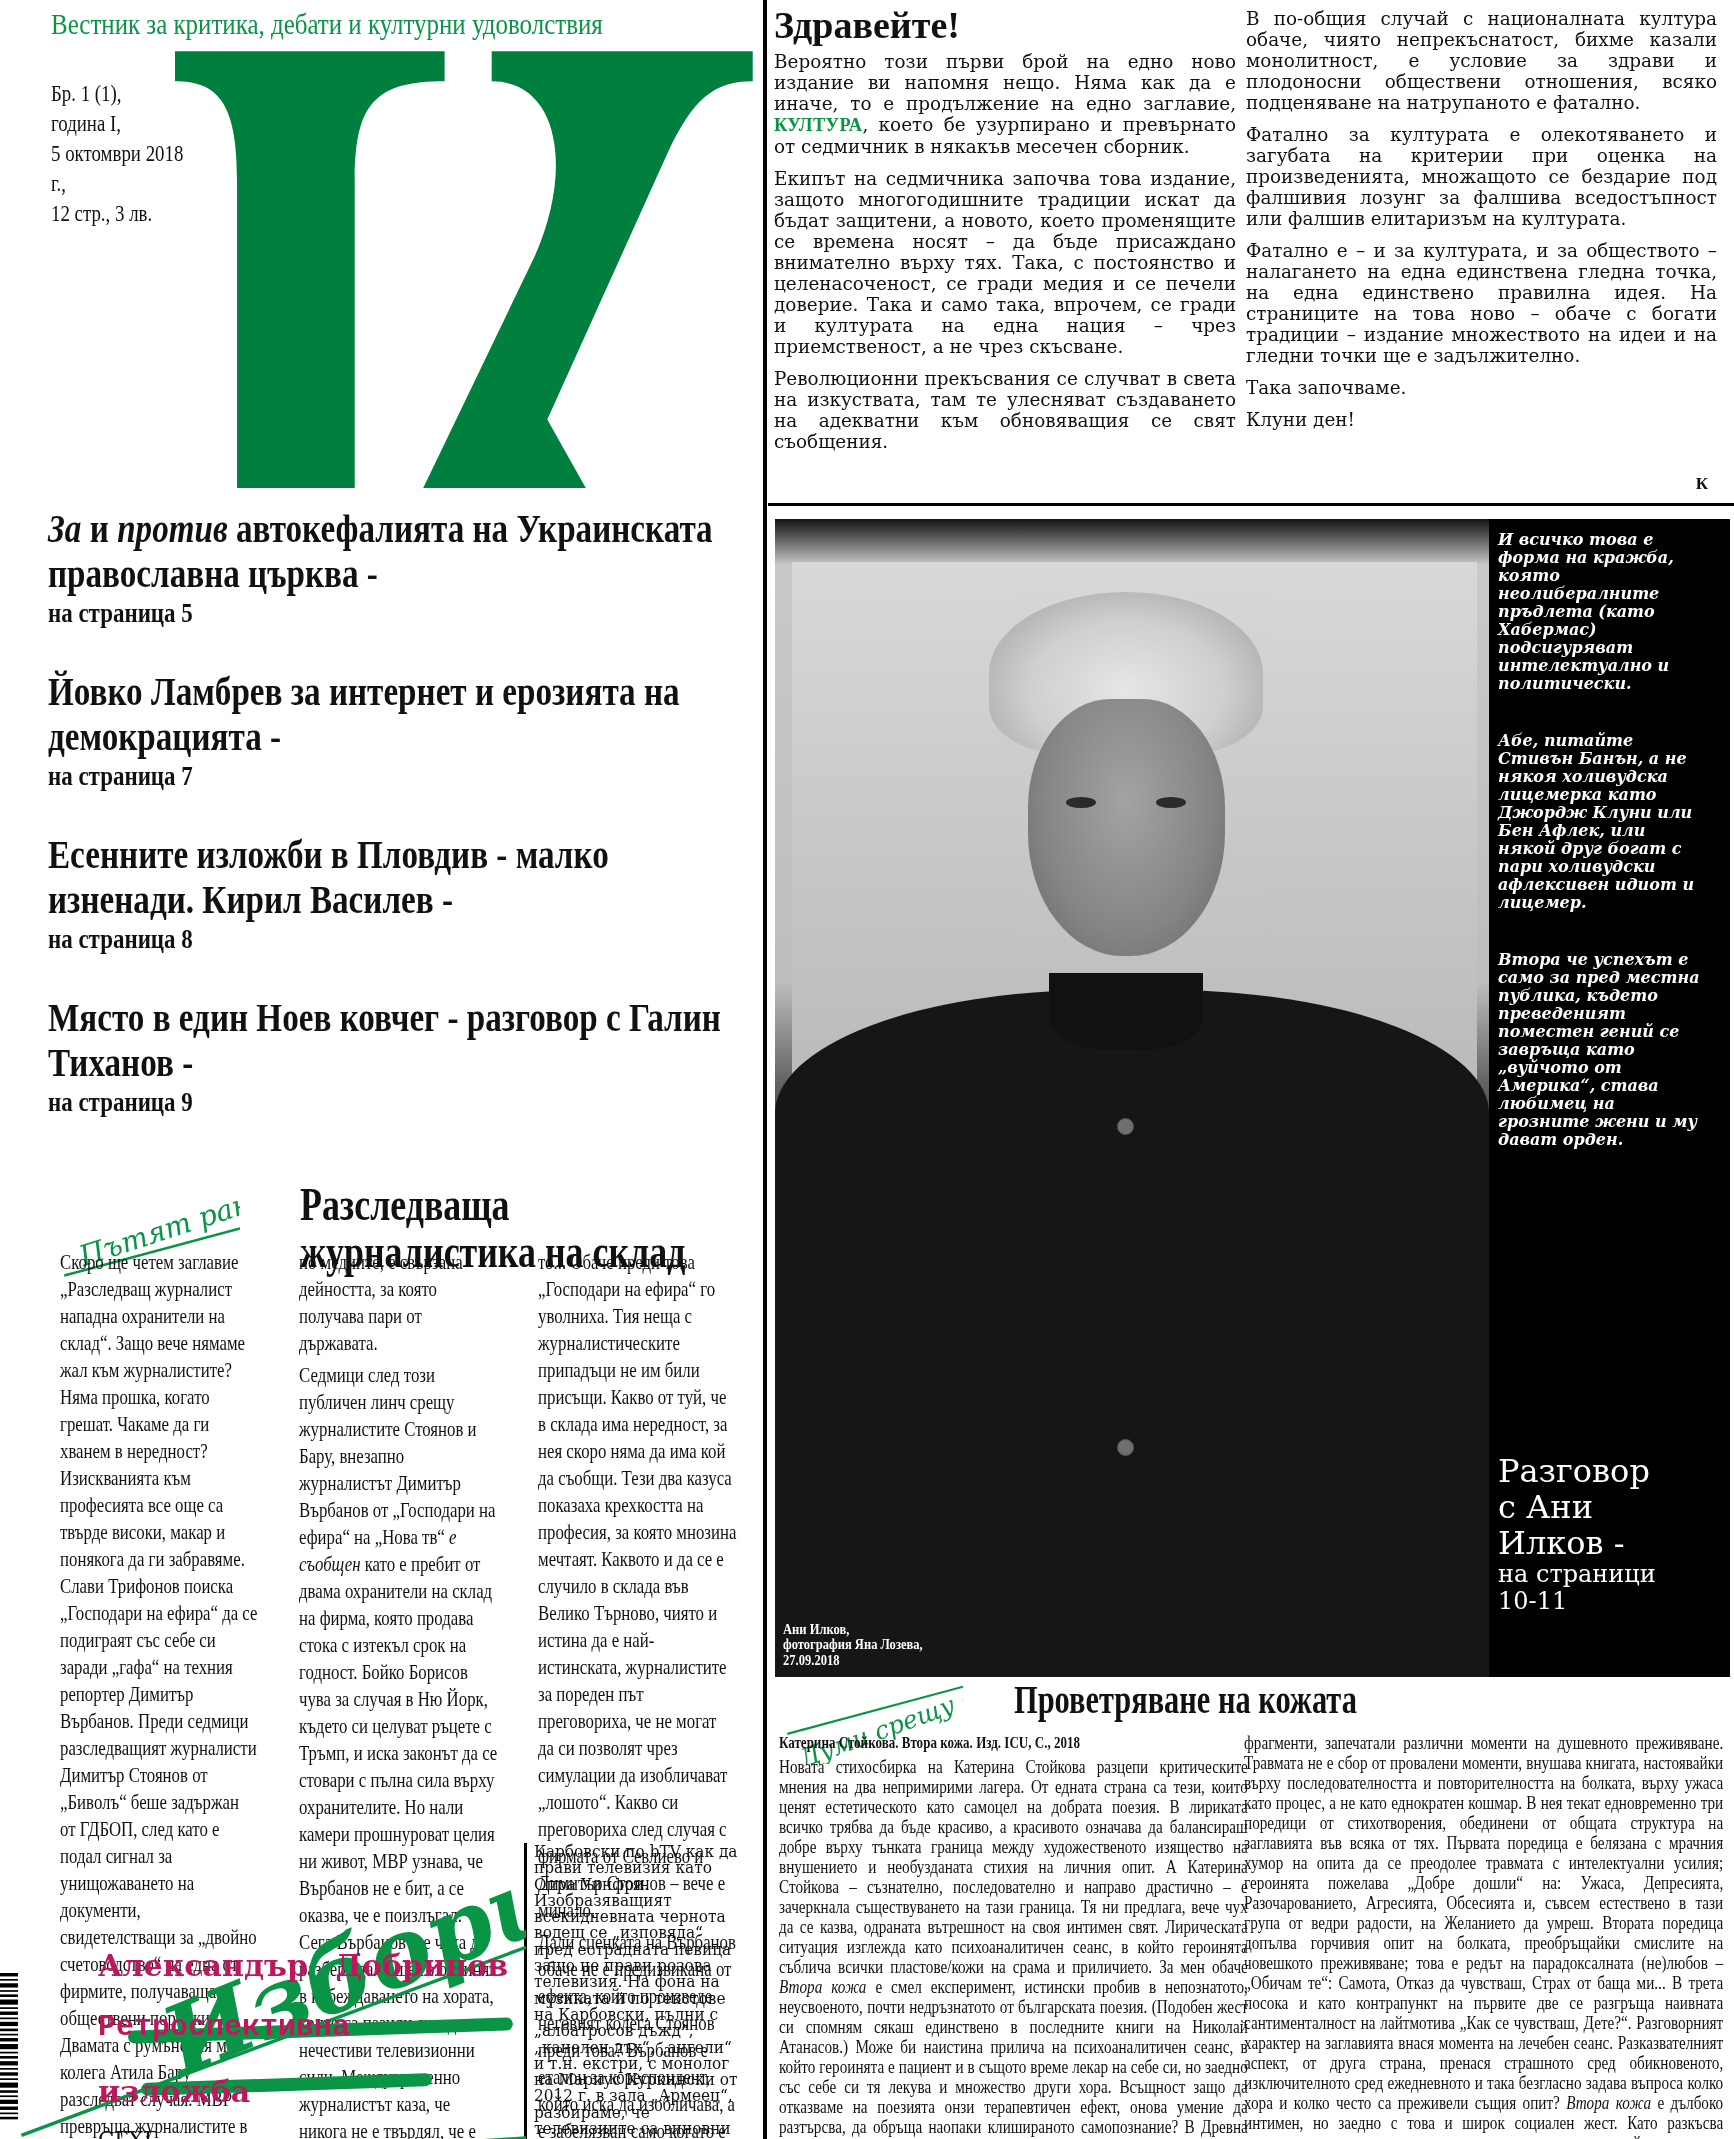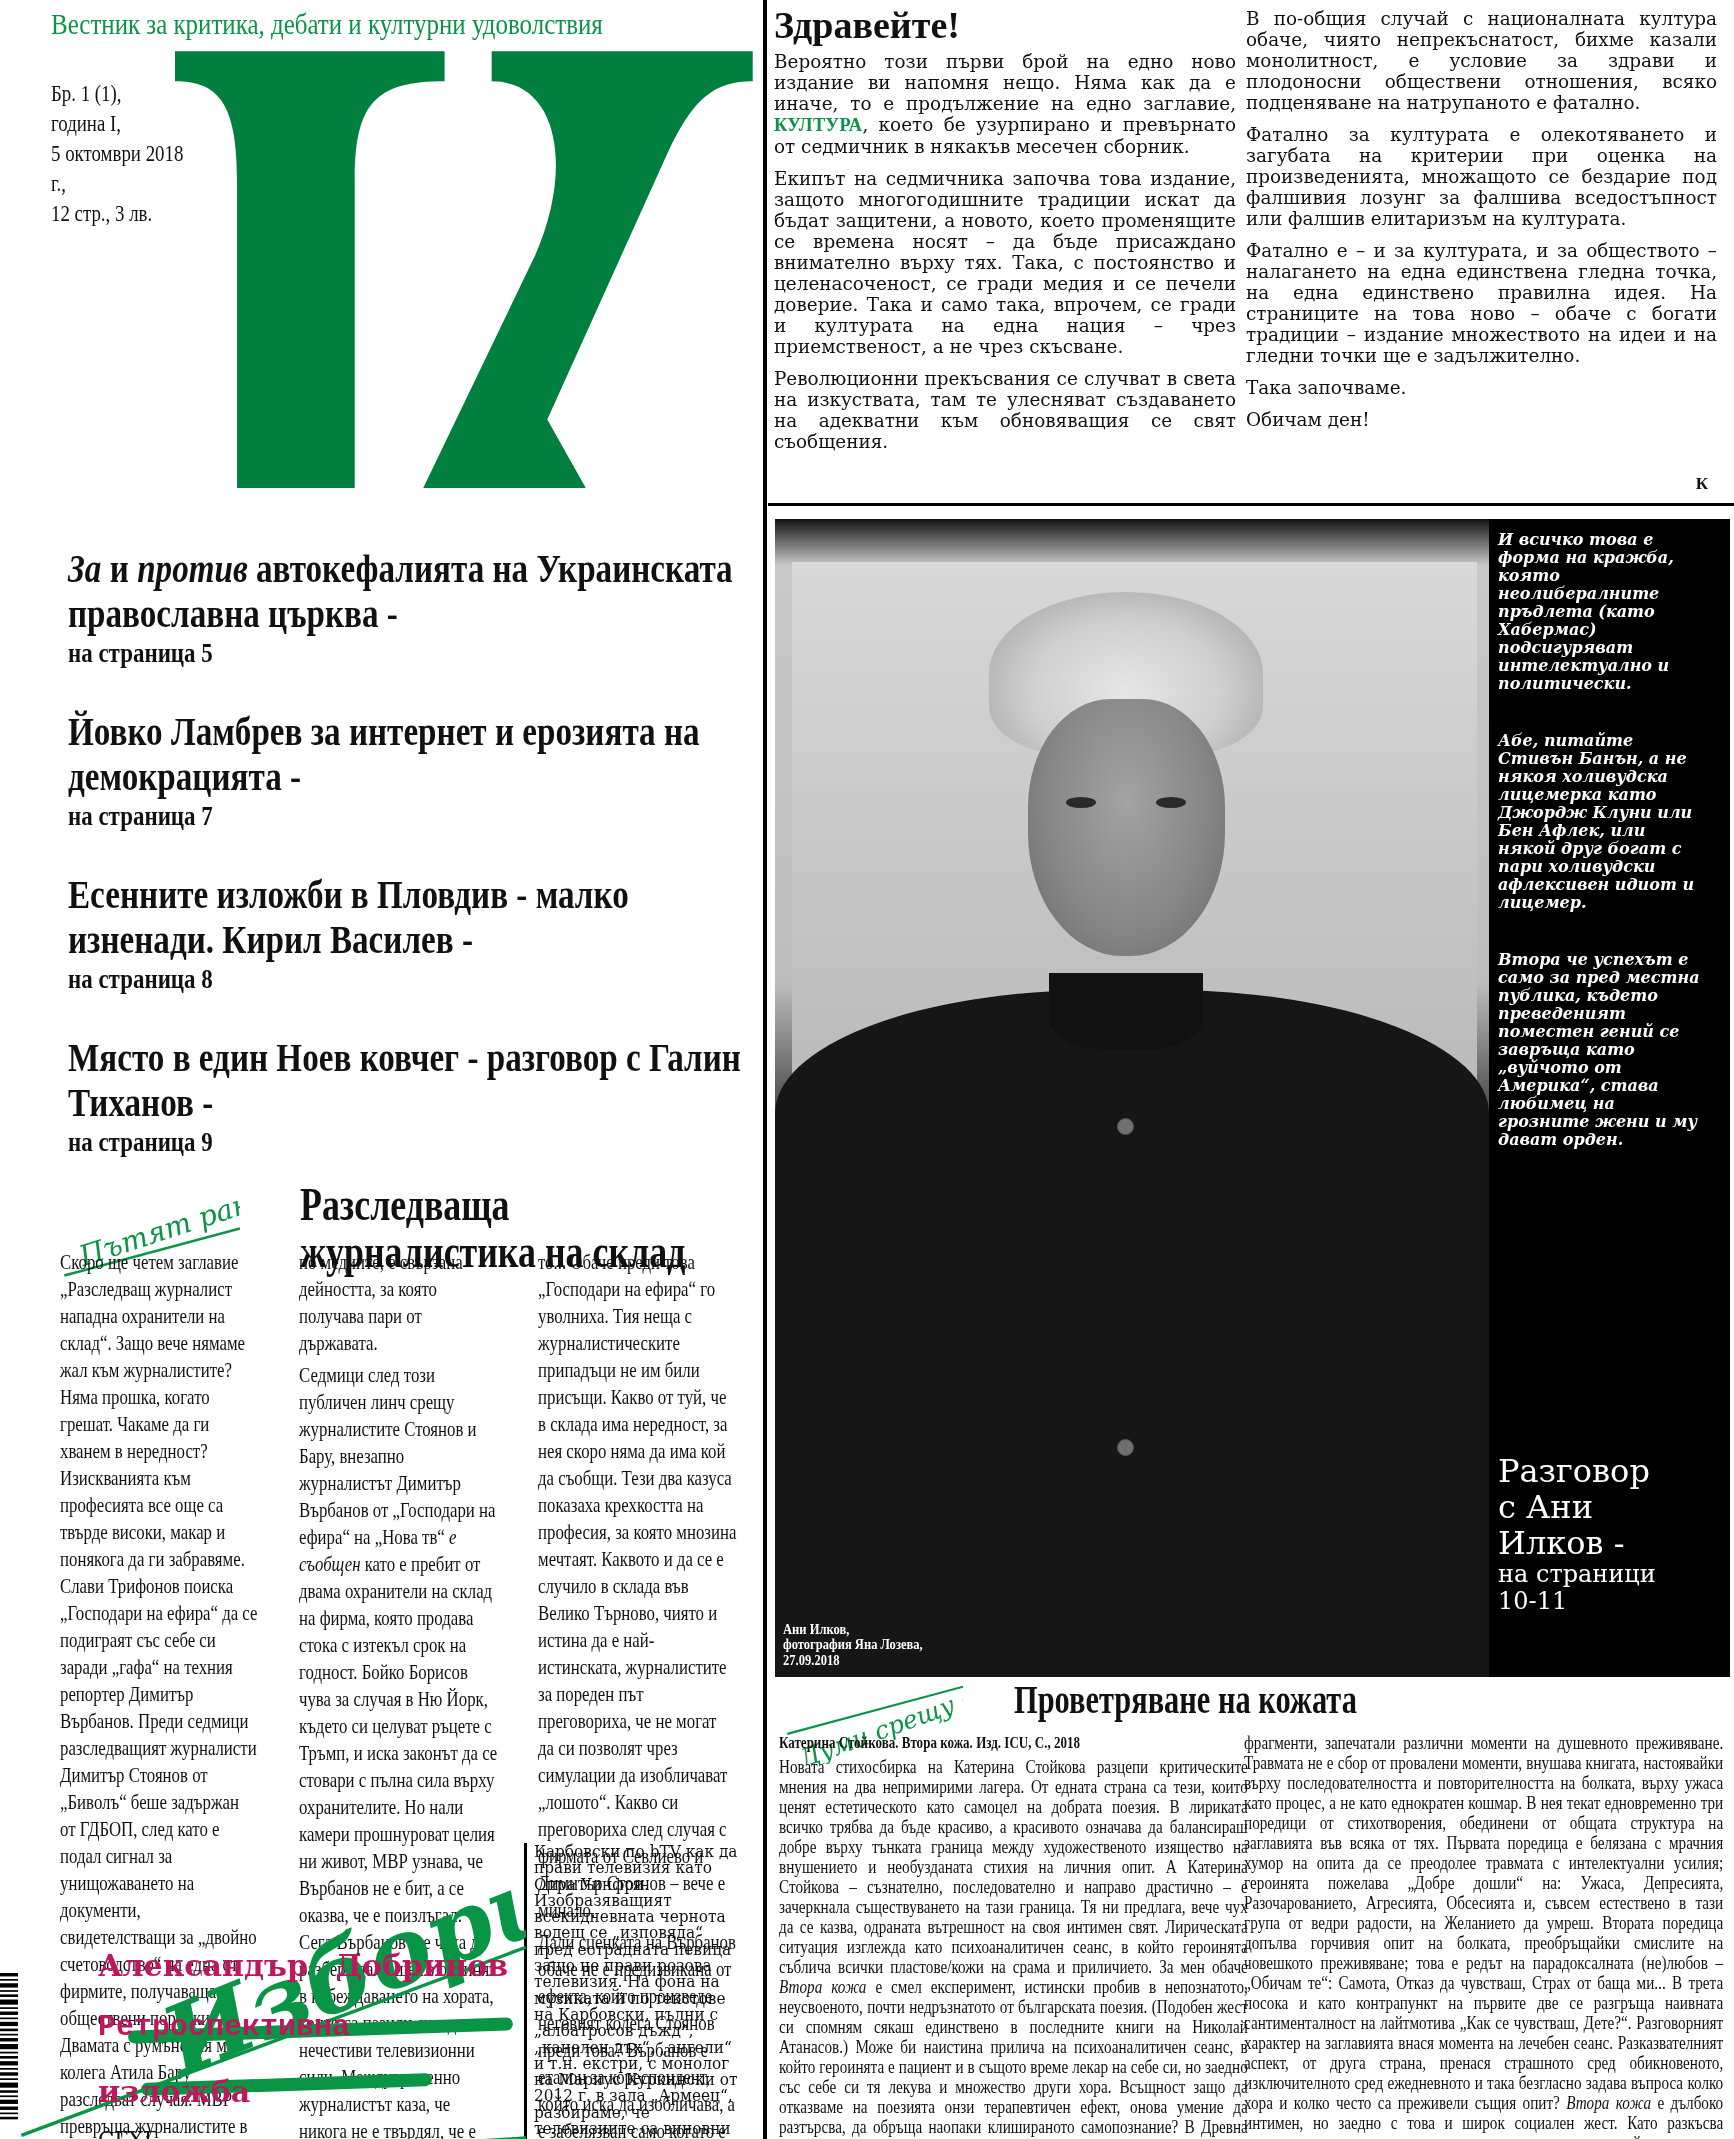--- a/index.html
+++ b/index.html
@@ -12,21 +12,21 @@
   .issue { left:51px; top:79px; width:163px; font-family:"Liberation Serif",serif; font-size:23px; line-height:30px; transform:scaleX(0.82); transform-origin:left top; }
   .vdiv { left:763px; top:0; width:3.9px; height:2379px; background:#000; }
   .hdiv { left:768px; top:503px; width:966px; height:2.6px; background:#000; }
   .col-text { font-family:"DejaVu Serif",serif; font-size:18.4px; line-height:21px; text-align:justify; }
   .col-text p { margin:0 0 11px 0; }
   .greet-title { left:774px; top:3.4px; font-family:"Liberation Serif",serif; font-weight:bold; font-size:38px; }
   .greet-body { left:774px; top:51px; width:462px; }
   .greet-right { left:1246px; top:7.7px; width:471px; }
   .kult { color:#0a9446; font-weight:bold; font-family:"Liberation Serif",serif; letter-spacing:0.4px; }
   .sig-k { right:26px; top:474px; font-family:"Liberation Serif",serif; font-weight:bold; font-size:17px; }
-  .headlines { left:68px; top:506px; width:702px;margin-top:40px; }
+  .headlines { left:48px; top:506px; width:702px; }
   .hl { margin-bottom:39px; font-family:"Liberation Serif",serif; font-weight:bold; transform:scaleX(0.85); transform-origin:left top; width:813px; }
   .hl .t { font-size:39px; line-height:45px; }
   .hl .p { font-size:27px; line-height:34px; }
   .hl em { font-style:italic; }
   .photo { left:775px; top:519px; width:714px; height:1158px; overflow:hidden;
            background: radial-gradient(ellipse 38% 22% at 48% 24%, #cfcfcf 0%, #9a9a9a 40%, transparent 70%),
                        radial-gradient(ellipse 70% 40% at 50% 90%, #1c1c1c 0%, #151515 60%, transparent 100%),
                        linear-gradient(180deg,#121212 0%, #c9c9c9 4%, #bdbdbd 40%, #222 55%, #151515 100%); }
   .photo .frame { position:absolute; left:17px; top:43px; width:685px; height:556px; background:linear-gradient(180deg,#d8d8d8,#b8b8b8); }
   .photo .shirt { position:absolute; left:0; top:471px; width:714px; height:687px; background:#161616;
@@ -96,21 +96,21 @@
 <div class="abs col-text greet-body">
   <p><span>Вероятно този първи брой на едно ново издание ви напомня нещо. Няма как да е иначе, то е продължение на едно заглавие, </span><span class="kult">КУЛТУРА</span><span>, което бе узурпирано и превърнато от седмичник в някакъв месечен сборник.</span></p>
   <p>Екипът на седмичника започва това издание, защото многогодишните традиции искат да бъдат защитени, а новото, което променящите се времена носят – да бъде присаждано внимателно върху тях. Така, с постоянство и целенасоченост, се гради медия и се печели доверие. Така и само така, впрочем, се гради и културата на една нация – чрез приемственост, а не чрез скъсване.</p>
   <p>Революционни прекъсвания се случват в света на изкуствата, там те улесняват създаването на адекватни към обновяващия се свят съобщения.</p>
 </div>
 <div class="abs col-text greet-right">
   <p>В по-общия случай с националната култура обаче, чиято непрекъснатост, бихме казали монолитност, е условие за здрави и плодоносни обществени отношения, всяко подценяване на натрупаното е фатално.</p>
   <p>Фатално за културата е олекотяването и загубата на критерии при оценка на произведенията, множащото се бездарие под фалшивия лозунг за фалшива вседостъпност или фалшив елитаризъм на културата.</p>
   <p>Фатално е – и за културата, и за обществото – налагането на една единствена гледна точка, на една единствено правилна идея. На страниците на това ново – обаче с богати традиции – издание множеството на идеи и на гледни точки ще е задължително.</p>
   <p>Така започваме.</p>
-  <p>Обичам ден!</p>
+  <p>Клуни ден!</p>
 </div>
 <div class="abs sig-k">К</div>
 
 <div class="abs headlines">
   <div class="hl">
     <div class="t"><em>За</em><span> и </span><em>против</em><span> автокефалията на Украинската православна църква -</span></div>
     <div class="p">на страница 5</div>
   </div>
   <div class="hl">
     <div class="t">Йовко Ламбрев за интернет и ерозията на демокрацията -</div>

